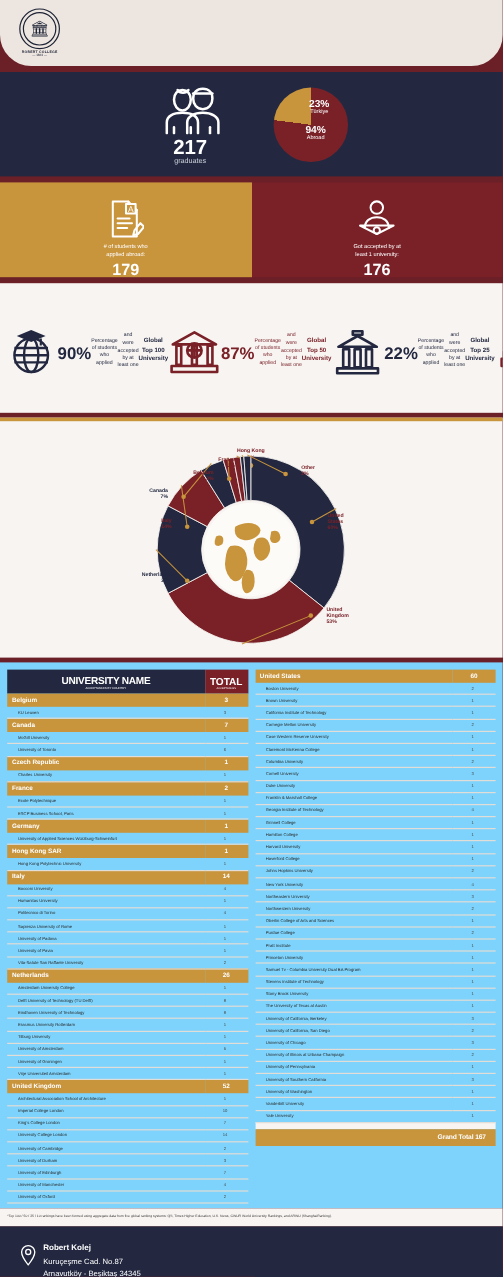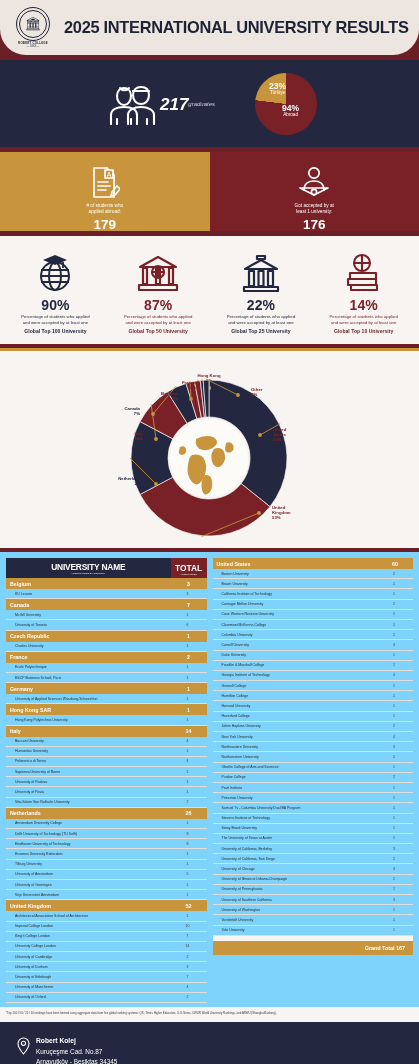--- a/index.html
+++ b/index.html
@@ -39,53 +39,53 @@
     font-size: 16.4px; font-weight: bold; color: #1d2235;
     letter-spacing: -0.3px; margin-left: 8px; white-space: nowrap;
   }
 
   
   .band-grads {
     margin-top: 5px; height: 87px; background: #232840;
     display: flex; align-items: center; justify-content: center; gap: 40px;
     position: relative;
   }
-  .grad-block { display: flex; flex-direction: row; align-items: center; font-style: italic; }
+  .grad-block { display: flex; flex-direction: column; align-items: center; }
   .grad-num { font-size: 17px; font-weight: bold; color: #fff; line-height: 1; margin-top: 2px; }
   .grad-cap { font-size: 6px; color: #cfd2dd; margin-top: 1px; }
 
   .pie-wrap { position: relative; width: 62px; height: 62px; }
   .pie {
     width: 62px; height: 62px; border-radius: 50%;
   }
   .pie-lbl { position: absolute; text-align: center; color: #fff; }
   .pie-lbl .p { font-size: 8.5px; font-weight: bold; line-height: 1; }
   .pie-lbl .n { font-size: 4.6px; line-height: 1.2; }
-  .pie-lbl.tr { left: 14px; top: 9px; }
+  .pie-lbl.tr { left: 30px; top: 9px; }
   .pie-lbl.ab { left: 27px; top: 31px; }
 
   
   .band-tiles { margin-top: 5px; height: 79px; display: flex; }
   .tile {
     flex: 1; display: flex; flex-direction: column;
     align-items: center; justify-content: flex-end; color: #fff;
   }
   .tile.gold { background: #c8943c; }
   .tile.maroon { background: #7a2128; }
   .tile .ico { height: 34px; display:flex; align-items:center; justify-content:center; }
   .tile .cap { font-size: 4.7px; line-height: 1.35; text-align: center; margin-top: 3px; }
   .tile .val { font-size: 13.5px; font-weight: bold; margin-top: 2px; line-height: 1; }
   .tile .val.small { font-size: 11.5px; }
 
   
   .band-ranks {
     margin-top: 5px; height: 108px; background: #f7f4f1;
     display: flex; align-items: center; padding: 4px 4px 0;
   }
-  .rank { flex: 1; display: flex; flex-direction: column; align-items: center; }
+  .rank { flex: 1; display: flex; flex-direction: row; align-items: center; }
   .rank .ico { height: 46px; display:flex; align-items:flex-end; justify-content:center; }
   .rank .pct { font-size: 14px; font-weight: bold; line-height: 1; margin-top: 3px; }
   .rank .desc { font-size: 4.3px; line-height: 1.45; text-align: center; margin-top: 2px; }
   .rank .strong { font-size: 5.1px; font-weight: bold; display:block; margin-top:1px; }
   .navy { color: #232840; }
   .maroonT { color: #7a2128; }
 
   
   .band-donut {
     margin-top: 4px; background: #f7f4f1; height: 200px;
@@ -148,21 +148,20 @@
 <div class="header">
   <div class="crest">
     <div class="ring">
       <div class="ring2">
         <span class="bldg">🏛</span>
       </div>
     </div>
     <div class="cname">ROBERT COLLEGE</div>
     <div class="cyear">— 1863 —</div>
   </div>
-  <div class="title">2025 INTERNATIONAL UNIVERSITY RESULTS</div>
 </div>
 
 <div class="band-grads">
   <div class="grad-block">
     <span>
       <svg width="58" height="42" viewBox="0 0 58 42">
         <g fill="none" stroke="#ffffff" stroke-width="2.1" stroke-linecap="round" stroke-linejoin="round">
           <path d="M15 13c0-5 3-8 7-8s7 3 7 8-3 9-7 9-7-4-7-9z"></path>
           <path d="M18 5c2 3 7 3 9 0"></path>
           <path d="M9 41v-9c0-5 5-8 13-8s13 3 13 8v9"></path>

